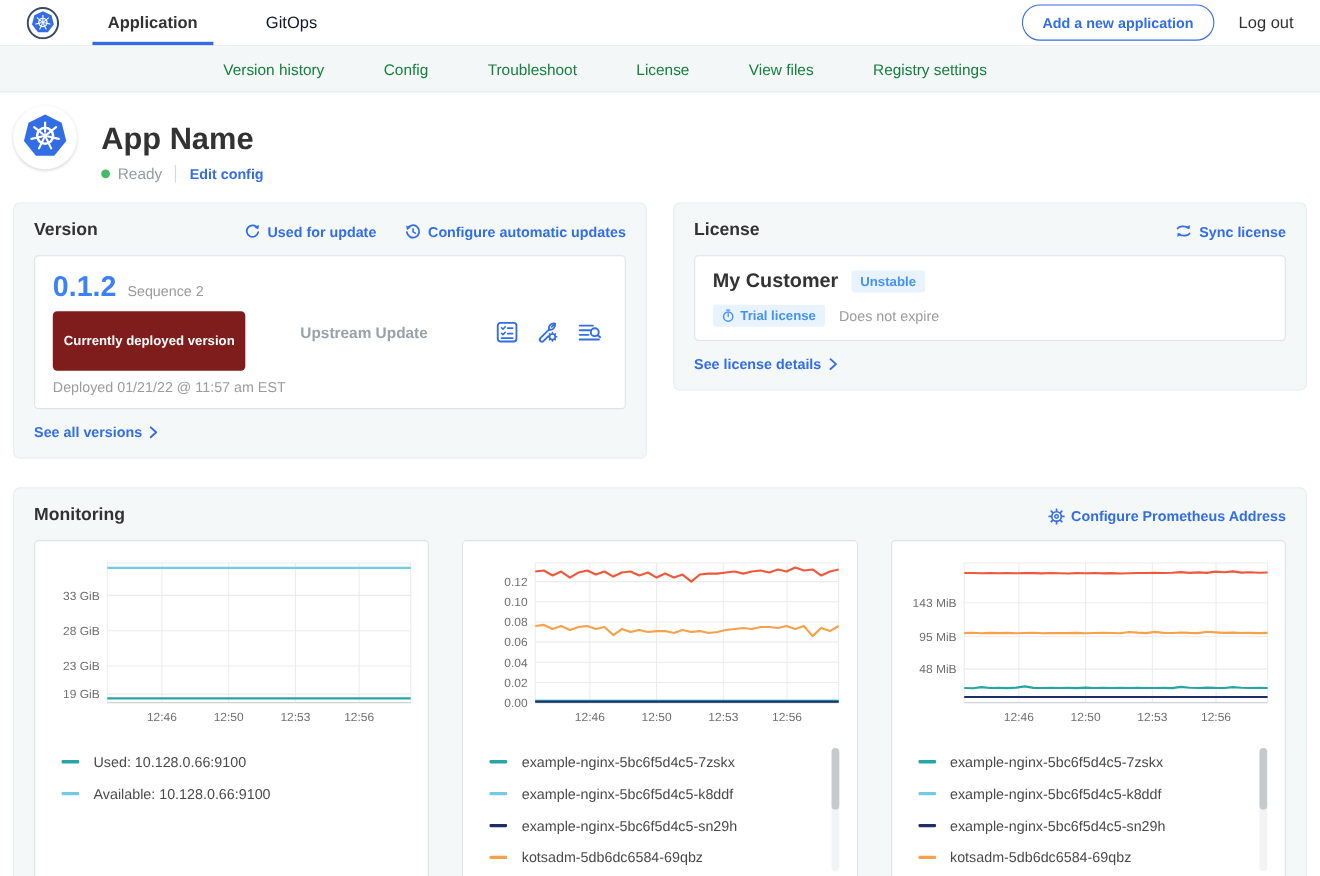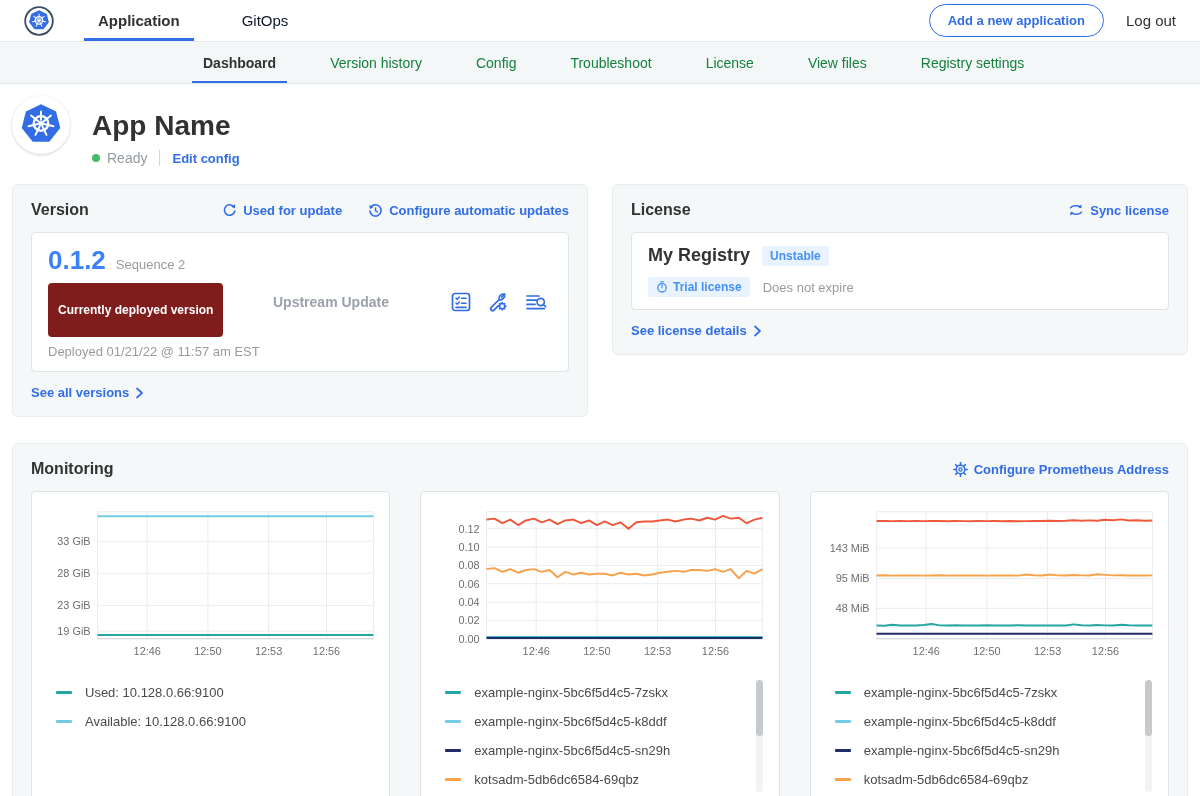--- a/index.html
+++ b/index.html
@@ -107,21 +107,20 @@
     <div class="topnav-tab">
       <span>GitOps</span>
     </div>
   </div>
   <div class="spacer"></div>
   <button class="add-app-btn">Add a new application</button>
   <div class="logout">Log out</div>
 </div>
 
 <div class="subnav">
-  <div class="subnav-tab active">Dashboard</div>
   <div class="subnav-tab">Version history</div>
   <div class="subnav-tab">Config</div>
   <div class="subnav-tab">Troubleshoot</div>
   <div class="subnav-tab">License</div>
   <div class="subnav-tab">View files</div>
   <div class="subnav-tab">Registry settings</div>
 </div>
 
 <div class="app-header">
   <div class="app-icon">
@@ -251,21 +250,21 @@
               <path d="M13.8 1.5 L13.2 5.3 L9.8 4.0 Z" fill="#326de6"></path>
               <path d="M13.5 9.2 C12 11.8 6 11.8 3.4 9.9" fill="none" stroke="#326de6" stroke-width="1.5" stroke-linecap="round"></path>
               <path d="M2.2 12.5 L2.8 8.7 L6.2 10.0 Z" fill="#326de6"></path>
             </svg>
           </span>
           <span>Sync license</span>
         </a>
       </div>
       <div class="inner">
         <div class="lic-row1">
-          <span class="lic-name">My Registry</span>
+          <span class="lic-name">My Customer</span>
           <span class="blue-badge">Unstable</span>
         </div>
         <div class="lic-row2">
           <span class="blue-badge">
             <span>
               <svg width="12" height="12" viewBox="0 0 12 12">
                 <circle cx="6" cy="6.8" r="4.2" fill="none" stroke="#4591f7" stroke-width="1.3"></circle>
                 <line x1="6" y1="6.8" x2="6" y2="4.2" stroke="#4591f7" stroke-width="1.2" stroke-linecap="round"></line>
                 <line x1="4.6" y1="0.9" x2="7.4" y2="0.9" stroke="#4591f7" stroke-width="1.3" stroke-linecap="round"></line>
               </svg>

